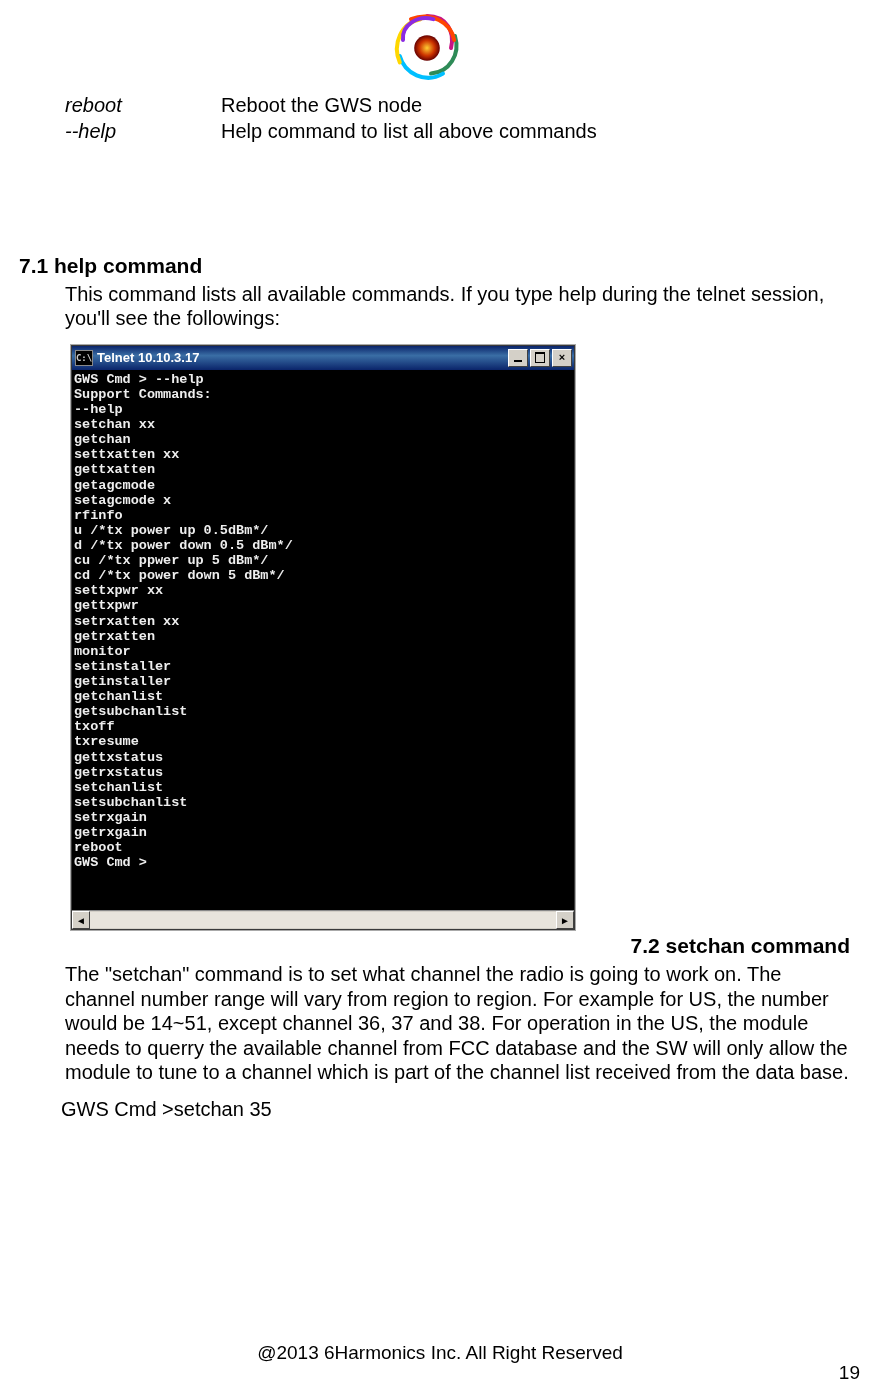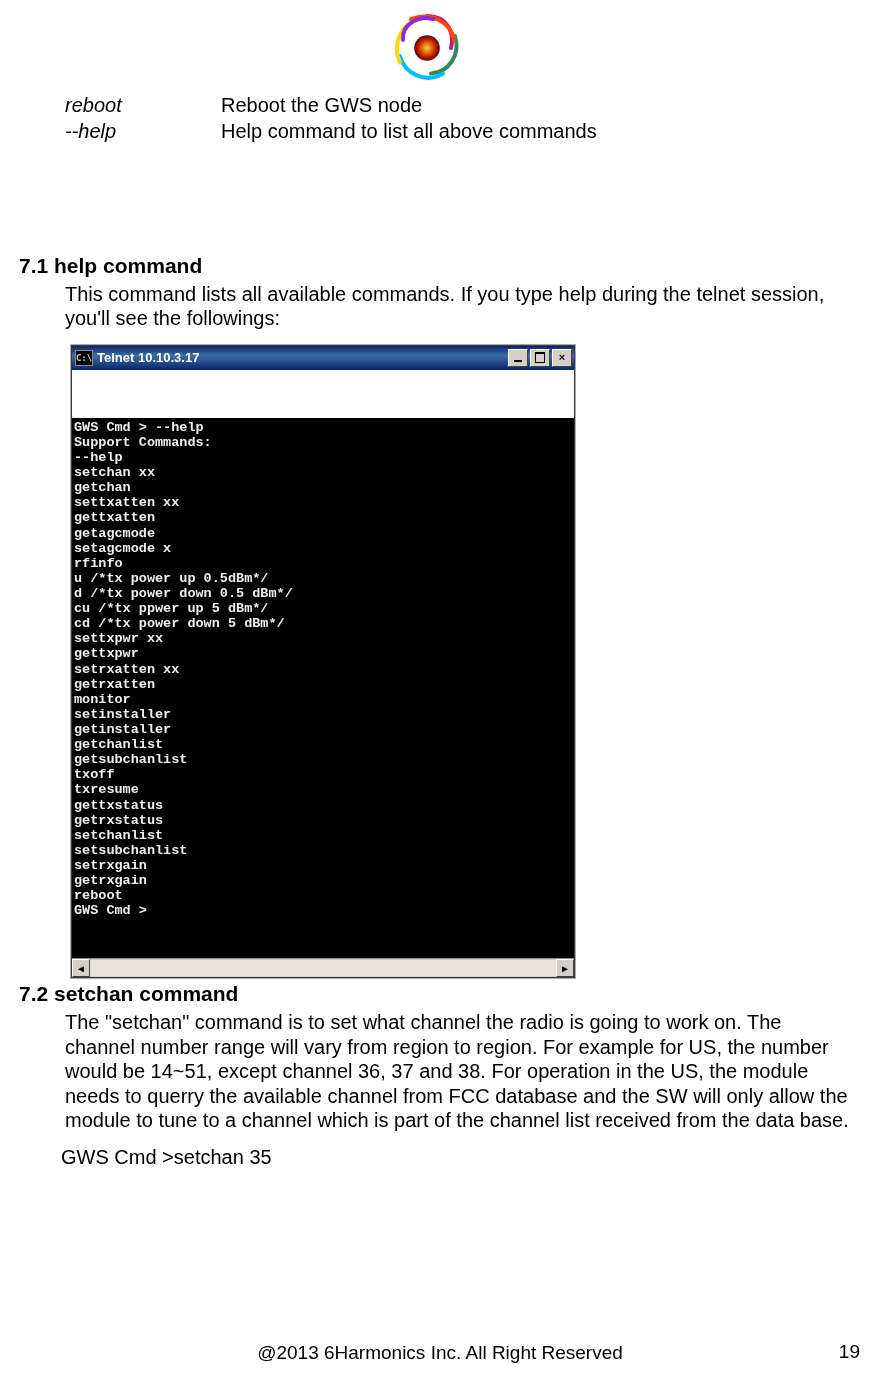--- a/index.html
+++ b/index.html
@@ -26,21 +26,21 @@
     line-height: 1.3;
   }
   .cmdtable .row { display: flex; }
   .cmdtable .cmd { font-style: italic; width: 156px; }
   .cmdtable .desc { }
   .section-heading {
     font-weight: bold;
     font-size: 21px;
     margin: 110px 0 4px 16px;
   }
-  .section-heading.second { margin-top: 4px; }
+  .section-heading.second { margin-top: 4px; text-align: right; }
   .para {
     font-size: 20px;
     margin: 2px 0 14px 62px;
     line-height: 1.22;
   }
   .cmdline {
     font-size: 20px;
     margin: 10px 0 0 58px;
   }
   
@@ -80,21 +80,20 @@
   .terminal {
     background: #000;
     color: #eee;
     font-family: "Courier New", monospace;
     font-size: 13.5px;
     font-weight: bold;
     line-height: 1.12;
     padding: 2px 2px 40px 2px;
     white-space: pre;
     min-height: 490px;
-    margin-top: 48px;
   }
   .scrollbar {
     height: 18px;
     background: #d4d0c8;
     border-top: 1px solid #888;
     display: flex;
     align-items: center;
   }
   .scrollbar .arrow {
     width: 16px; height: 16px;
@@ -108,21 +107,21 @@
   .footer {
     position: absolute;
     bottom: 26px;
     left: 0; right: 0;
     font-size: 19px;
     text-align: center;
   }
   .pagenum {
     position: absolute;
     right: 20px;
-    bottom: 27px;
+    bottom: 6px;
     font-size: 19px;
   }
 </style>
 </head>
 <body>
 
 <div class="page">
 
   <svg class="logo" viewBox="0 0 100 100">
     <defs>

